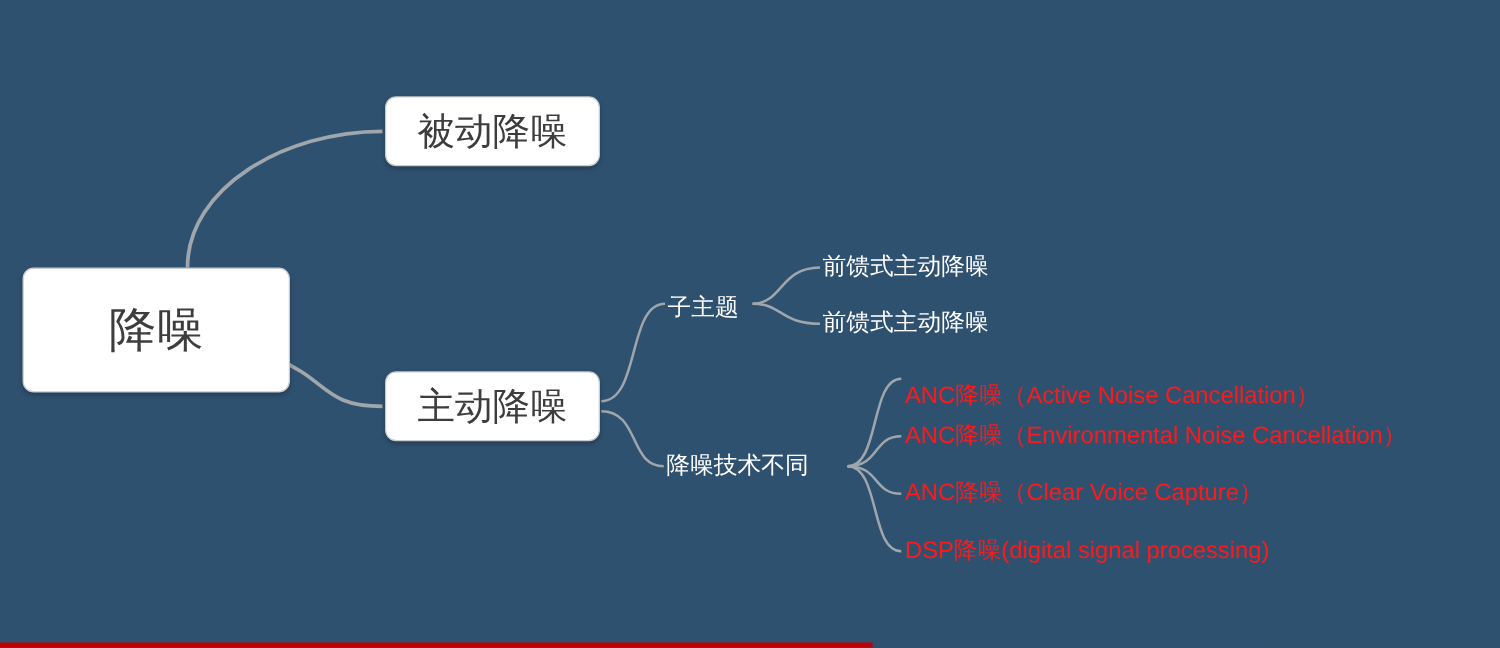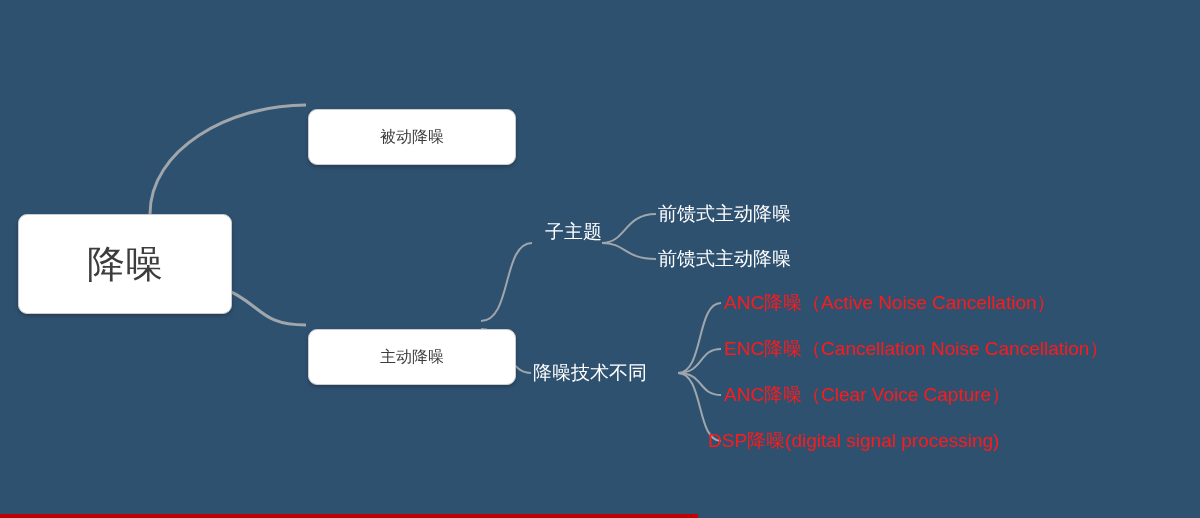--- a/index.html
+++ b/index.html
@@ -17,39 +17,39 @@
     background:var(--node_bg,#fff);
     border:1px solid #c9ccd0;
     border-radius:9px;
     box-shadow:0 2px 4px rgba(0,0,0,0.25);
     display:flex;align-items:center;justify-content:center;
     color:var(--node_text,#3D3D3D);
     box-sizing:border-box;
     cursor:default;
   }
   .root{left:18px;top:214px;width:214px;height:100px;font-size:38px;}
-  .branch{width:208px;height:56px;font-size:16px;margin-top:32px;}
+  .branch{width:172px;height:56px;font-size:30px;}
   .branch.passive{left:308px;top:77px;}
   .branch.active{left:308px;top:297px;font-family:Liberation Mono, monospace;}
   .txt-node{
     position:absolute;
     color:var(--child_text,#fff);
     font-size:19px;
     line-height:26px;
     white-space:nowrap;
   }
   .txt-node.red{color:var(--highlight_text,#FF1A1A);}
-  .sub-label{left:534px;top:219px;margin-left:11px;}
+  .sub-label{left:534px;top:234px;}
   .tech-label{left:533px;top:360px;}
   .leaf-ff{left:658px;top:201px;}
   .leaf-fb{left:658px;top:246px;}
-  .leaf-anc{left:724px;top:290px;}
+  .leaf-anc{left:724px;top:304px;}
   .leaf-enc{left:724px;top:336px;}
   .leaf-cvc{left:724px;top:382px;}
-  .leaf-dsp{left:708px;top:428px;}
+  .leaf-dsp{left:724px;top:428px;}
   .bottom-line{
     position:absolute;left:0;top:514px;width:698px;height:4px;
     background:var(--bottom_line,#C00000);
   }
 </style>
 </head>
 <body>
 
 <svg id="connectors" viewBox="0 0 1200 518" xmlns="http://www.w3.org/2000/svg">
   <path stroke-width="3" d="M150 214 C150 150 228 105 306 105"></path>
@@ -77,17 +77,17 @@
 </div>
 
 <div class="txt-node sub-label">子主题</div>
 
 <div class="txt-node leaf-ff">前馈式主动降噪</div>
 <div class="txt-node leaf-fb">前馈式主动降噪</div>
 
 <div class="txt-node tech-label">降噪技术不同</div>
 
 <div class="txt-node red leaf-anc">ANC降噪（Active Noise Cancellation）</div>
-<div class="txt-node red leaf-enc">ENC降噪（Cancellation Noise Cancellation）</div>
+<div class="txt-node red leaf-enc">ANC降噪（Environmental Noise Cancellation）</div>
 <div class="txt-node red leaf-cvc">ANC降噪（Clear Voice Capture）</div>
 <div class="txt-node red leaf-dsp">DSP降噪(digital signal processing)</div>
 
 <div class="bottom-line"></div>
 
 </body></html>

